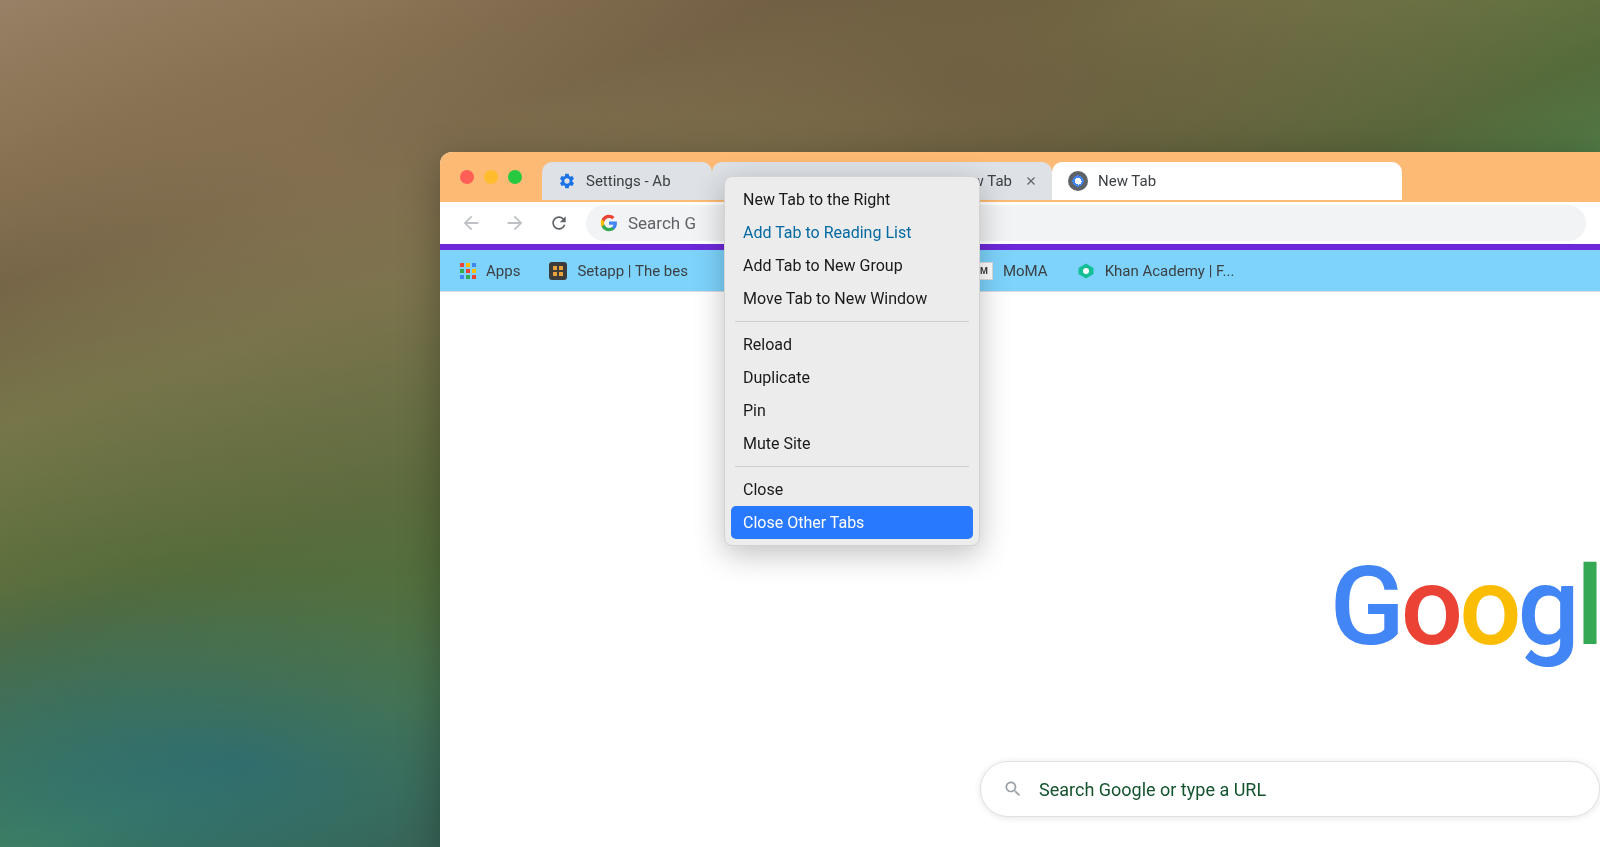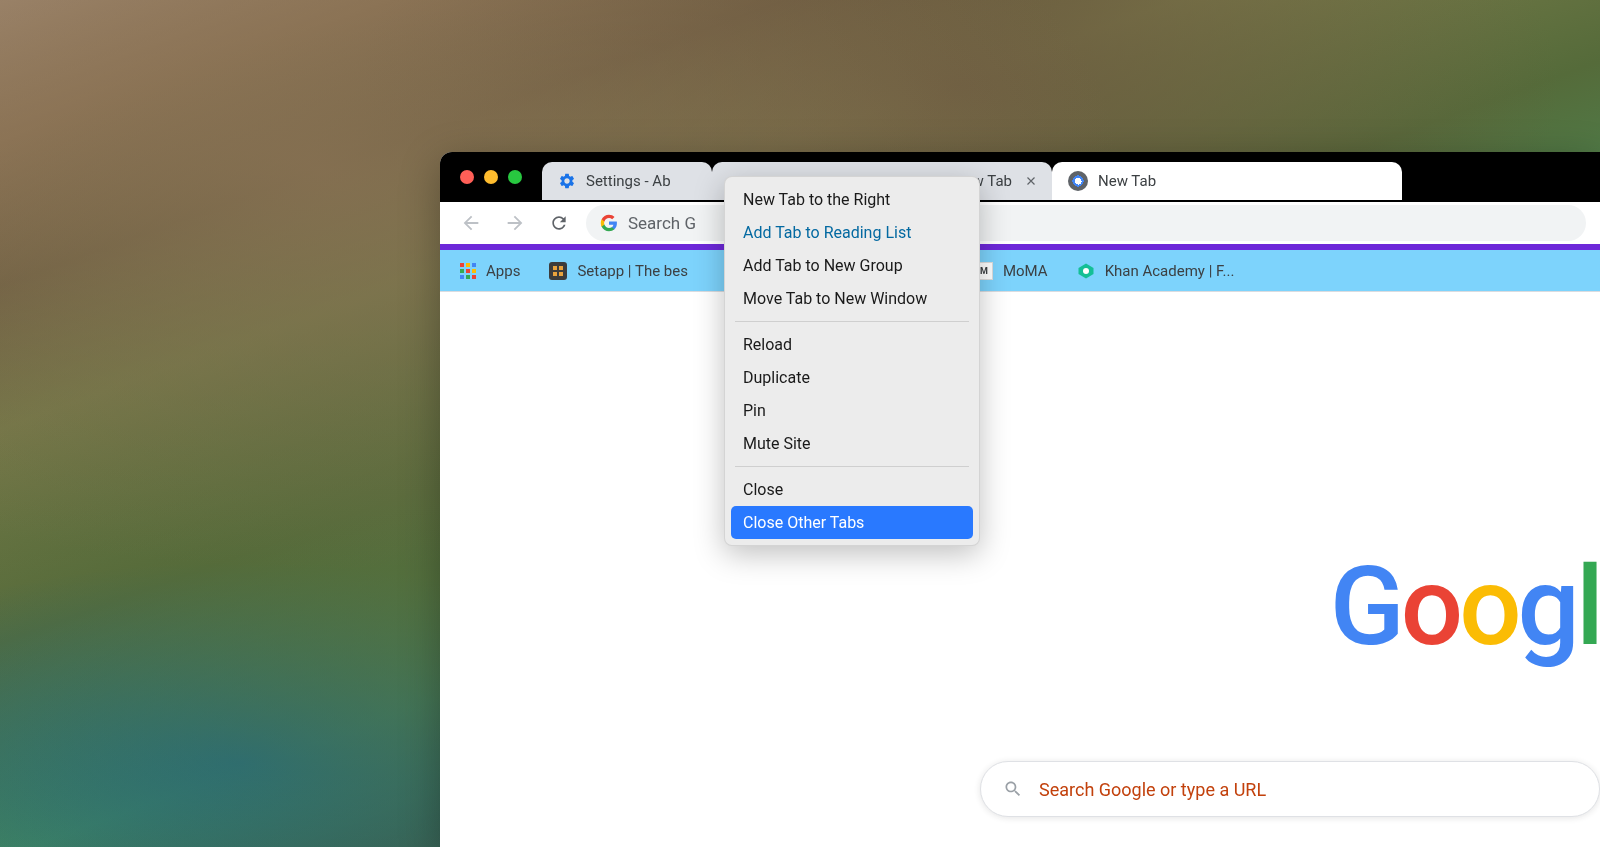--- a/index.html
+++ b/index.html
@@ -30,21 +30,21 @@
   width: 1160px;
   height: 695px;
   background: #fff;
   border-radius: 12px 0 0 0;
   box-shadow: 0 10px 40px rgba(0,0,0,0.3);
   overflow: hidden;
 }
 
 .tab-bar {
   height: 50px;
-  background: #000000;
+  background: #fdba74;
   display: flex;
   align-items: center;
   padding-left: 20px;
   position: relative;
 }
 
 .traffic-lights {
   display: flex;
   gap: 10px;
   margin-right: 20px;
@@ -178,21 +178,21 @@
   width: 620px;
   height: 56px;
   background: #fff;
   border: 1px solid #dfe1e5;
   border-radius: 28px;
   display: flex;
   align-items: center;
   padding: 0 22px;
   gap: 16px;
   box-shadow: 0 1px 6px rgba(32,33,36,0.12);
-  color: #c2410c;
+  color: #14532d;
   font-size: 18px;
 }
 
 .context-menu {
   position: absolute;
   left: 724px;
   top: 176px;
   width: 256px;
   background: #ececec;
   border-radius: 8px;

